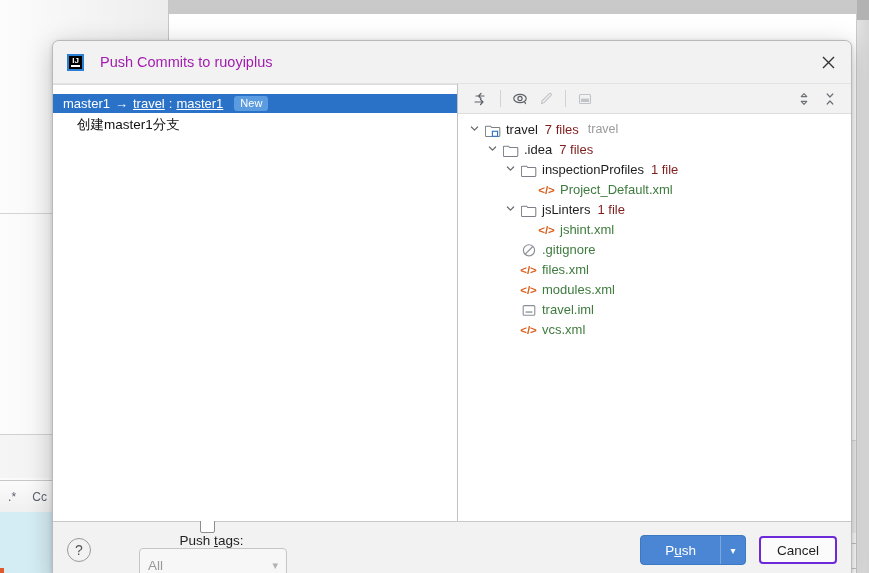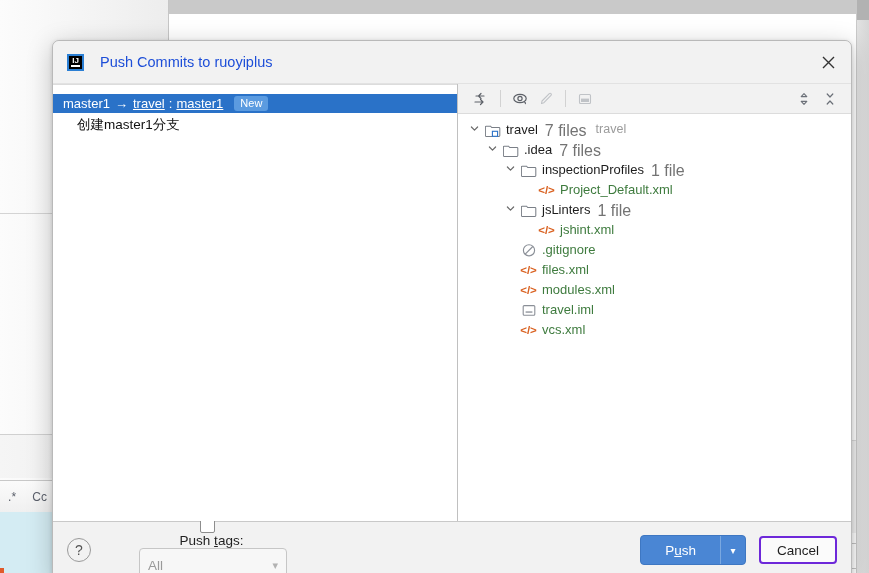--- a/index.html
+++ b/index.html
@@ -144,21 +144,21 @@
     letter-spacing: 0px;
     margin-top: -2px;
   }
   .ij-logo .ij-bar {
     position: absolute;
     left: 2px; bottom: 2px; width: 9px; height: 2px; background: #fff;
   }
   .dlg-title {
     margin-left: 16px;
     font-size: 14.5px;
-    color: #1d4ed8;
+    color: #a21caf;
   }
   .dlg-close {
     position: absolute;
     right: 10px; top: 8px;
     width: 26px; height: 26px;
     display: flex; align-items: center; justify-content: center;
     cursor: pointer;
     color: #3b3b3b;
   }
 
@@ -269,21 +269,21 @@
   }
   .tw.empty { visibility: hidden; }
   .ticon {
     width: 17px; height: 16px;
     flex: 0 0 17px;
     margin-right: 5px;
     display: flex; align-items: center; justify-content: center;
   }
   .tlabel-folder { color: #1d1d1d; }
   .tlabel-file { color: #3e7b3e; }
-  .tcount { color: #737373; margin-left: 7px; font-size: 16px; }
+  .tcount { color: #7f1d1d; margin-left: 7px; font-size: 13px; }
   .tpath { color: #9b9b9b; margin-left: 9px; font-size: 12.5px; }
 
   
   .dlg-footer {
     height: 56px;
     flex: 0 0 56px;
     background: #f2f2f2;
     border-top: 1px solid #c9c9c9;
     display: flex;
     align-items: center;

